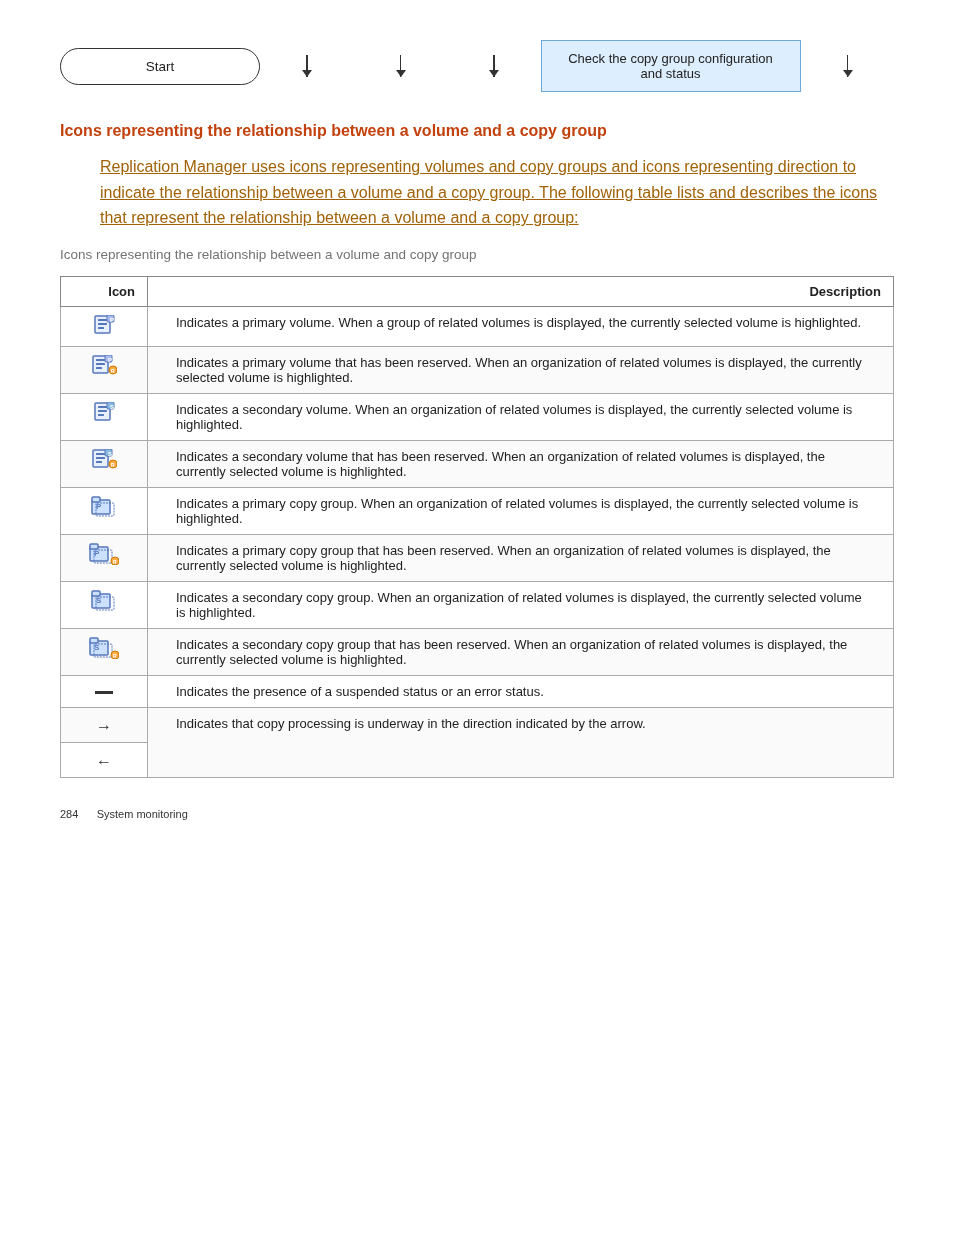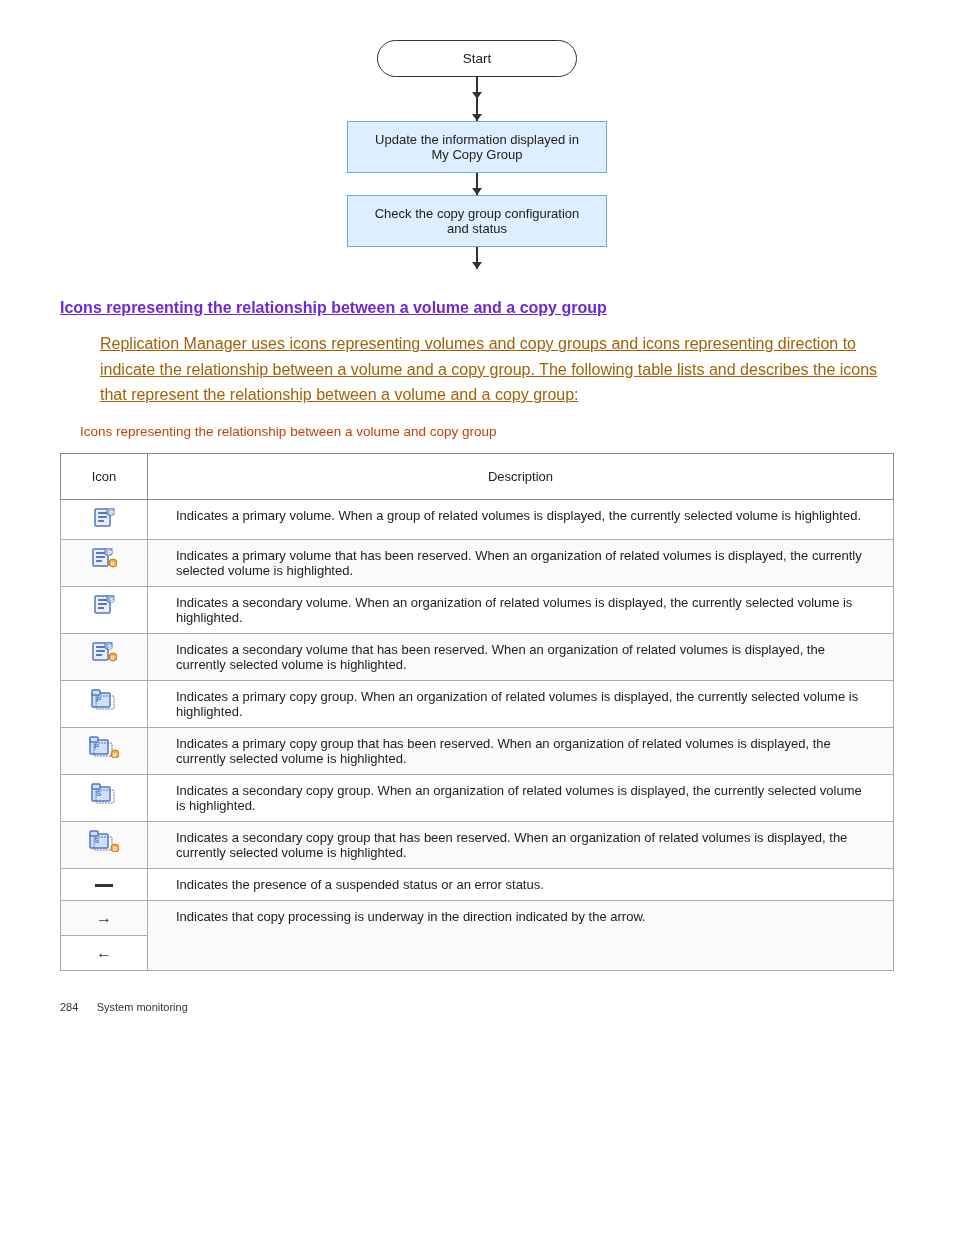--- a/index.html
+++ b/index.html
@@ -9,21 +9,21 @@
       font-size: 13px;
       color: #222;
       width: 954px;
       min-height: 1235px;
       padding: 30px 60px 40px 60px;
     }
 
     
     .flowchart {
       display: flex;
-      flex-direction: column;
+      flex-direction: row;
       align-items: center;
       margin-bottom: 30px;
       margin-top: 10px;
     }
     .flow-node-rounded {
       border: 1.5px solid #333;
       border-radius: 30px;
       padding: 10px 40px;
       font-size: 13.5px;
       background: #fff;
@@ -51,59 +51,57 @@
       position: absolute;
       bottom: 0;
       left: -4px;
       border-left: 5px solid transparent;
       border-right: 5px solid transparent;
       border-top: 7px solid #333;
     }
 
     
     .section-title {
-      color: #6d28d9;
+      color: #c2410c;
       font-size: 16px;
       font-weight: bold;
       margin-bottom: 14px;
       margin-top: 18px;
-      text-decoration: underline;
     }
 
     
     .body-text {
       font-size: 16px;
       line-height: 1.6;
       color: #a16207;
       margin-left: 40px;
       margin-bottom: 16px;
       text-decoration: underline;
     }
 
     
     .subsection-link {
-      color: #c2410c;
+      color: #737373;
       font-size: 13.5px;
       margin-bottom: 12px;
-      margin-left: 20px;
     }
 
     
     .icon-table {
       width: 100%;
       border-collapse: collapse;
       font-size: 13px;
       margin-bottom: 30px;
     }
     .icon-table th {
       background: #fff;
       border: 1.5px solid #888;
-      padding: 15px 12px;
-      font-weight: normal;
-      text-align: center;
+      padding: 7px 12px;
+      font-weight: bold;
+      text-align: right;
     }
     .icon-table td {
       border: 1px solid #aaa;
       padding: 8px 28px;
       vertical-align: top;
     }
     .icon-table tr:nth-child(even) td {
       background: #fafafa;
     }
     .icon-col {
@@ -138,23 +136,20 @@
   </style>
 </head>
 <body>
 
 <div class="flowchart">
   <div class="flow-node-rounded">
     <span>Start</span>
   </div>
   <div class="flow-arrow"></div>
   <div class="flow-arrow"></div>
-  <div class="flow-node-rect">
-    <span>Update the information displayed in My Copy Group</span>
-  </div>
   <div class="flow-arrow"></div>
   <div class="flow-node-rect">
     <span>Check the copy group configuration and status</span>
   </div>
   <div class="flow-arrow"></div>
 </div>
 
 <div class="section-title">Icons representing the relationship between a volume and a copy group</div>
 
 <div class="body-text">Replication Manager uses icons representing volumes and copy groups and icons representing direction to indicate the relationship between a volume and a copy group. The following table lists and describes the icons that represent the relationship between a volume and a copy group:</div>

